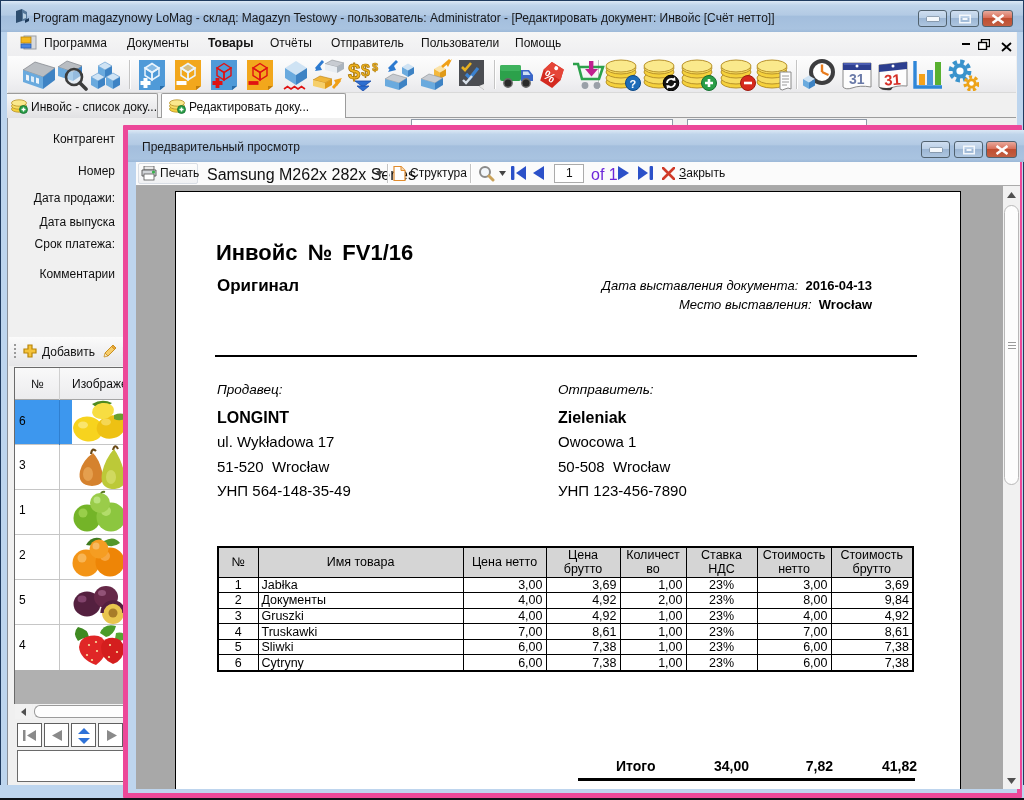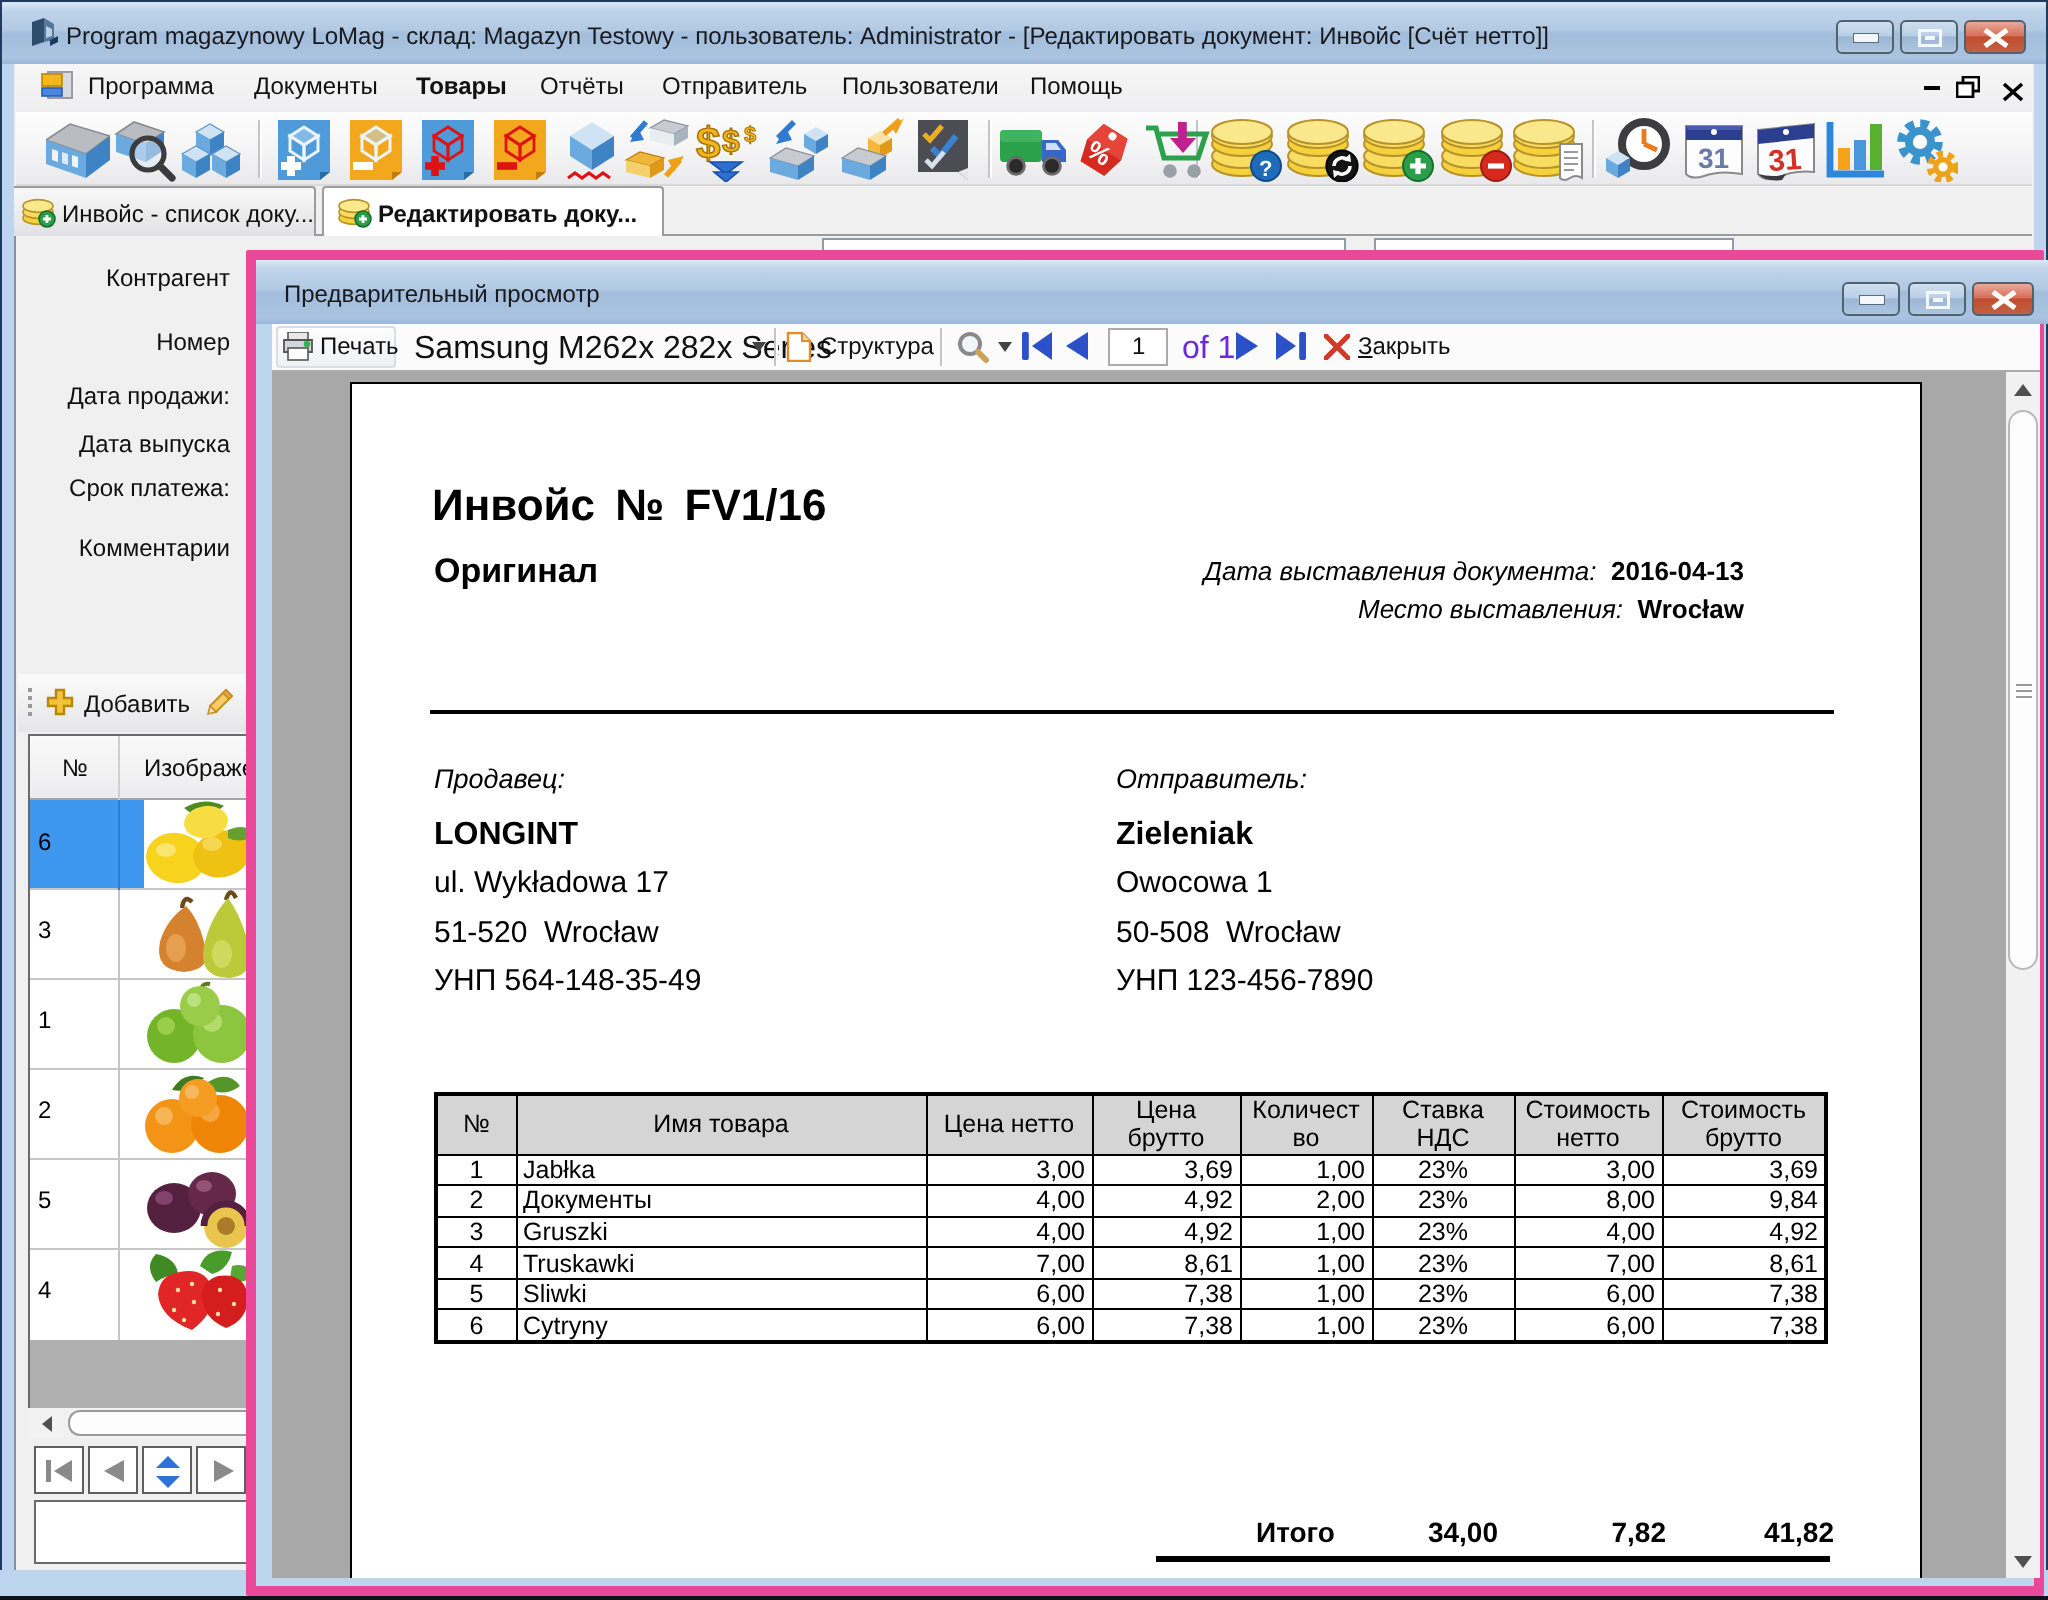--- a/index.html
+++ b/index.html
@@ -15,21 +15,21 @@
 #btnmin,#btnmax{background:linear-gradient(180deg,#cfdef0 0%,#bacfe6 45%,#9cb6d4 50%,#aec6e0 100%);}
 #btnclose{background:linear-gradient(180deg,#e8a99c 0%,#d9705a 45%,#c04e31 50%,#c25f42 100%);}
 #menubar{left:8px;top:32px;width:1008px;height:24px;background:linear-gradient(180deg,#f6f6f6,#eeeef0);}
 .mitem{position:absolute;top:5px;font-size:12px;color:#121212;white-space:nowrap;}
 #toolbar{left:8px;top:56px;width:1008px;height:37px;background:linear-gradient(180deg,#fdfdfd 0%,#f4f4f5 55%,#e9e9ec 100%);border-bottom:1px solid #d9d9d9;}
 .tsep{position:absolute;top:4px;width:1px;height:29px;background:#c4c4c4;box-shadow:1px 0 0 #fff;}
 .ti{position:absolute;top:59px;}
 #tabbar{left:8px;top:93px;width:1008px;height:25px;background:#f0f0f0;}
 .tab{position:absolute;top:93px;height:25px;border:1px solid #9c9c9c;border-bottom:none;border-radius:2px 2px 0 0;font-size:12px;color:#111;}
 #tab1{left:3px;width:155px;background:linear-gradient(180deg,#f8f8f8,#e2e2e4);}
-#tab2{left:161px;width:171px;background:#fff;font-weight:bold;}
+#tab2{left:161px;width:185px;background:#fff;}
 .tabtxt{position:absolute;left:27px;top:6px;white-space:nowrap;}
 #tabline{left:8px;top:117px;width:1008px;height:1px;background:#9c9c9c;}
 
 #frameL{left:0;top:32px;width:7px;height:767px;background:#bdd5ee;border-left:1px solid #1f3b5f;}
 #frameR{left:1017px;top:32px;width:7px;height:767px;background:#bdd5ee;border-right:1px solid #1f3b5f;}
 #frameB{left:0;top:785px;width:1024px;height:15px;background:#bdd5ee;border-bottom:2px solid #0c1218;}
 
 #formarea{left:7px;top:118px;width:1010px;height:667px;background:#f0f0f0;border-left:1px solid #898f98;}
 .flabel{position:absolute;font-size:12px;color:#101010;white-space:nowrap;text-align:right;width:105px;left:2px;}
 .peek{position:absolute;top:1px;height:9px;background:#fff;border:1px solid #8f9aa8;border-bottom:none;}
@@ -742,21 +742,21 @@
                 <td class="tr">6,00</td>
                 <td class="tr">7,38</td>
                 <td class="tr">1,00</td>
                 <td class="tc">23%</td>
                 <td class="tr">6,00</td>
                 <td class="tr">7,38</td>
               </tr>
         </tbody>
           </table>
         <div class="doc" style="left:402px;top:566px;width:337px;height:18px;font-size:14px;font-weight:bold;">
-          <span style="position:absolute;left:18px;padding-left:32px;">Итого</span>
+          <span style="position:absolute;left:6px;padding-left:32px;">Итого</span>
           <span style="position:absolute;left:71px;width:100px;text-align:right;">34,00</span>
           <span style="position:absolute;left:155px;width:100px;text-align:right;">7,82</span>
           <span style="position:absolute;left:239px;width:100px;text-align:right;">41,82</span>
         </div>
         <div class="doc" style="left:402px;top:586px;width:337px;height:3px;background:#000;"></div>
       </div>
       <div class="abs" id="vscroll">
         <div class="abs" style="left:0;top:0;width:17px;height:17px;background:#f1f1f1;">
             <svg width="9" height="6" style="position:absolute;left:4px;top:6px;">
               <path d="M4.5 0 L9 6 L0 6 Z" fill="#505050"></path>

